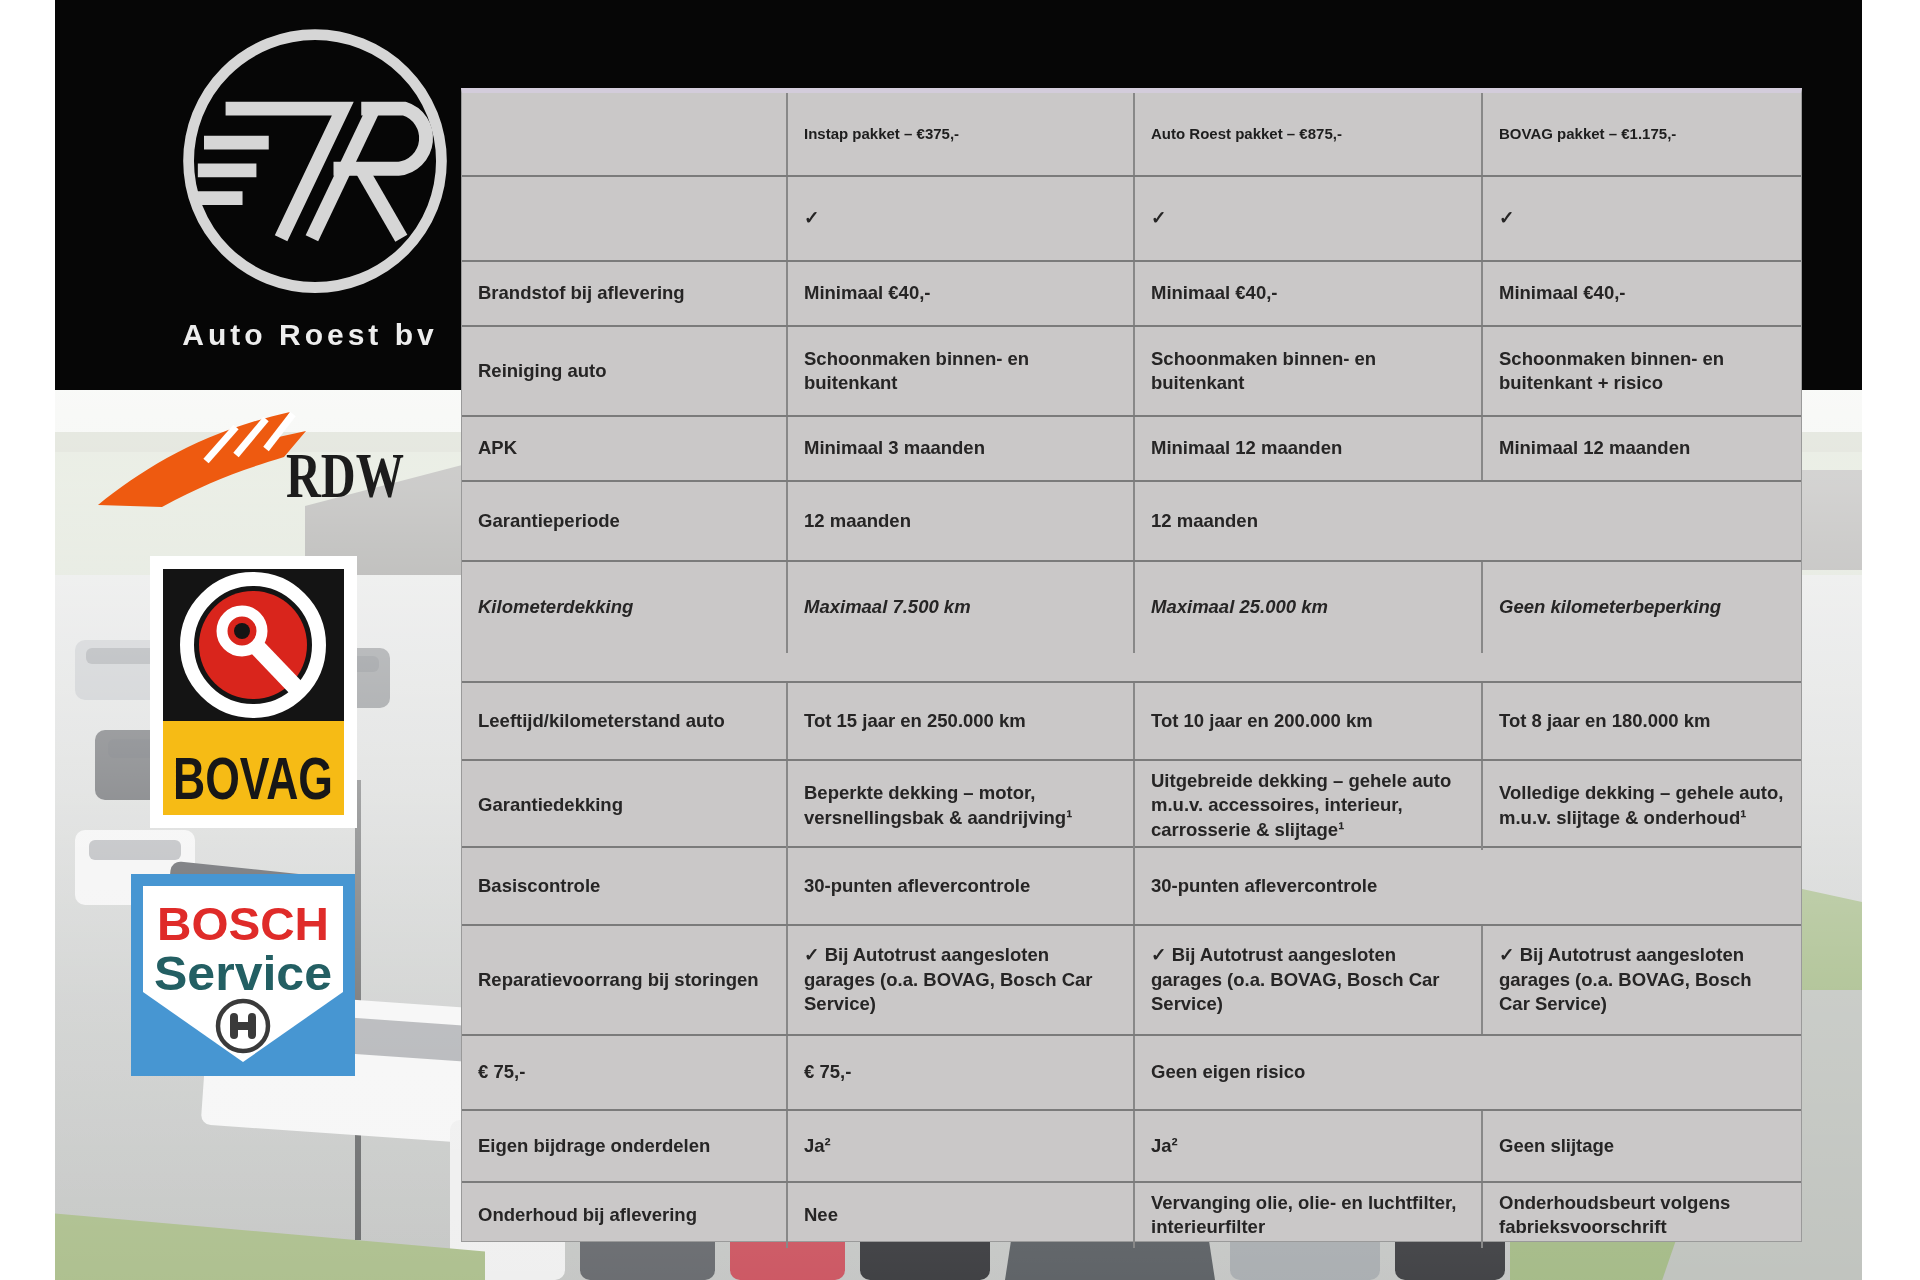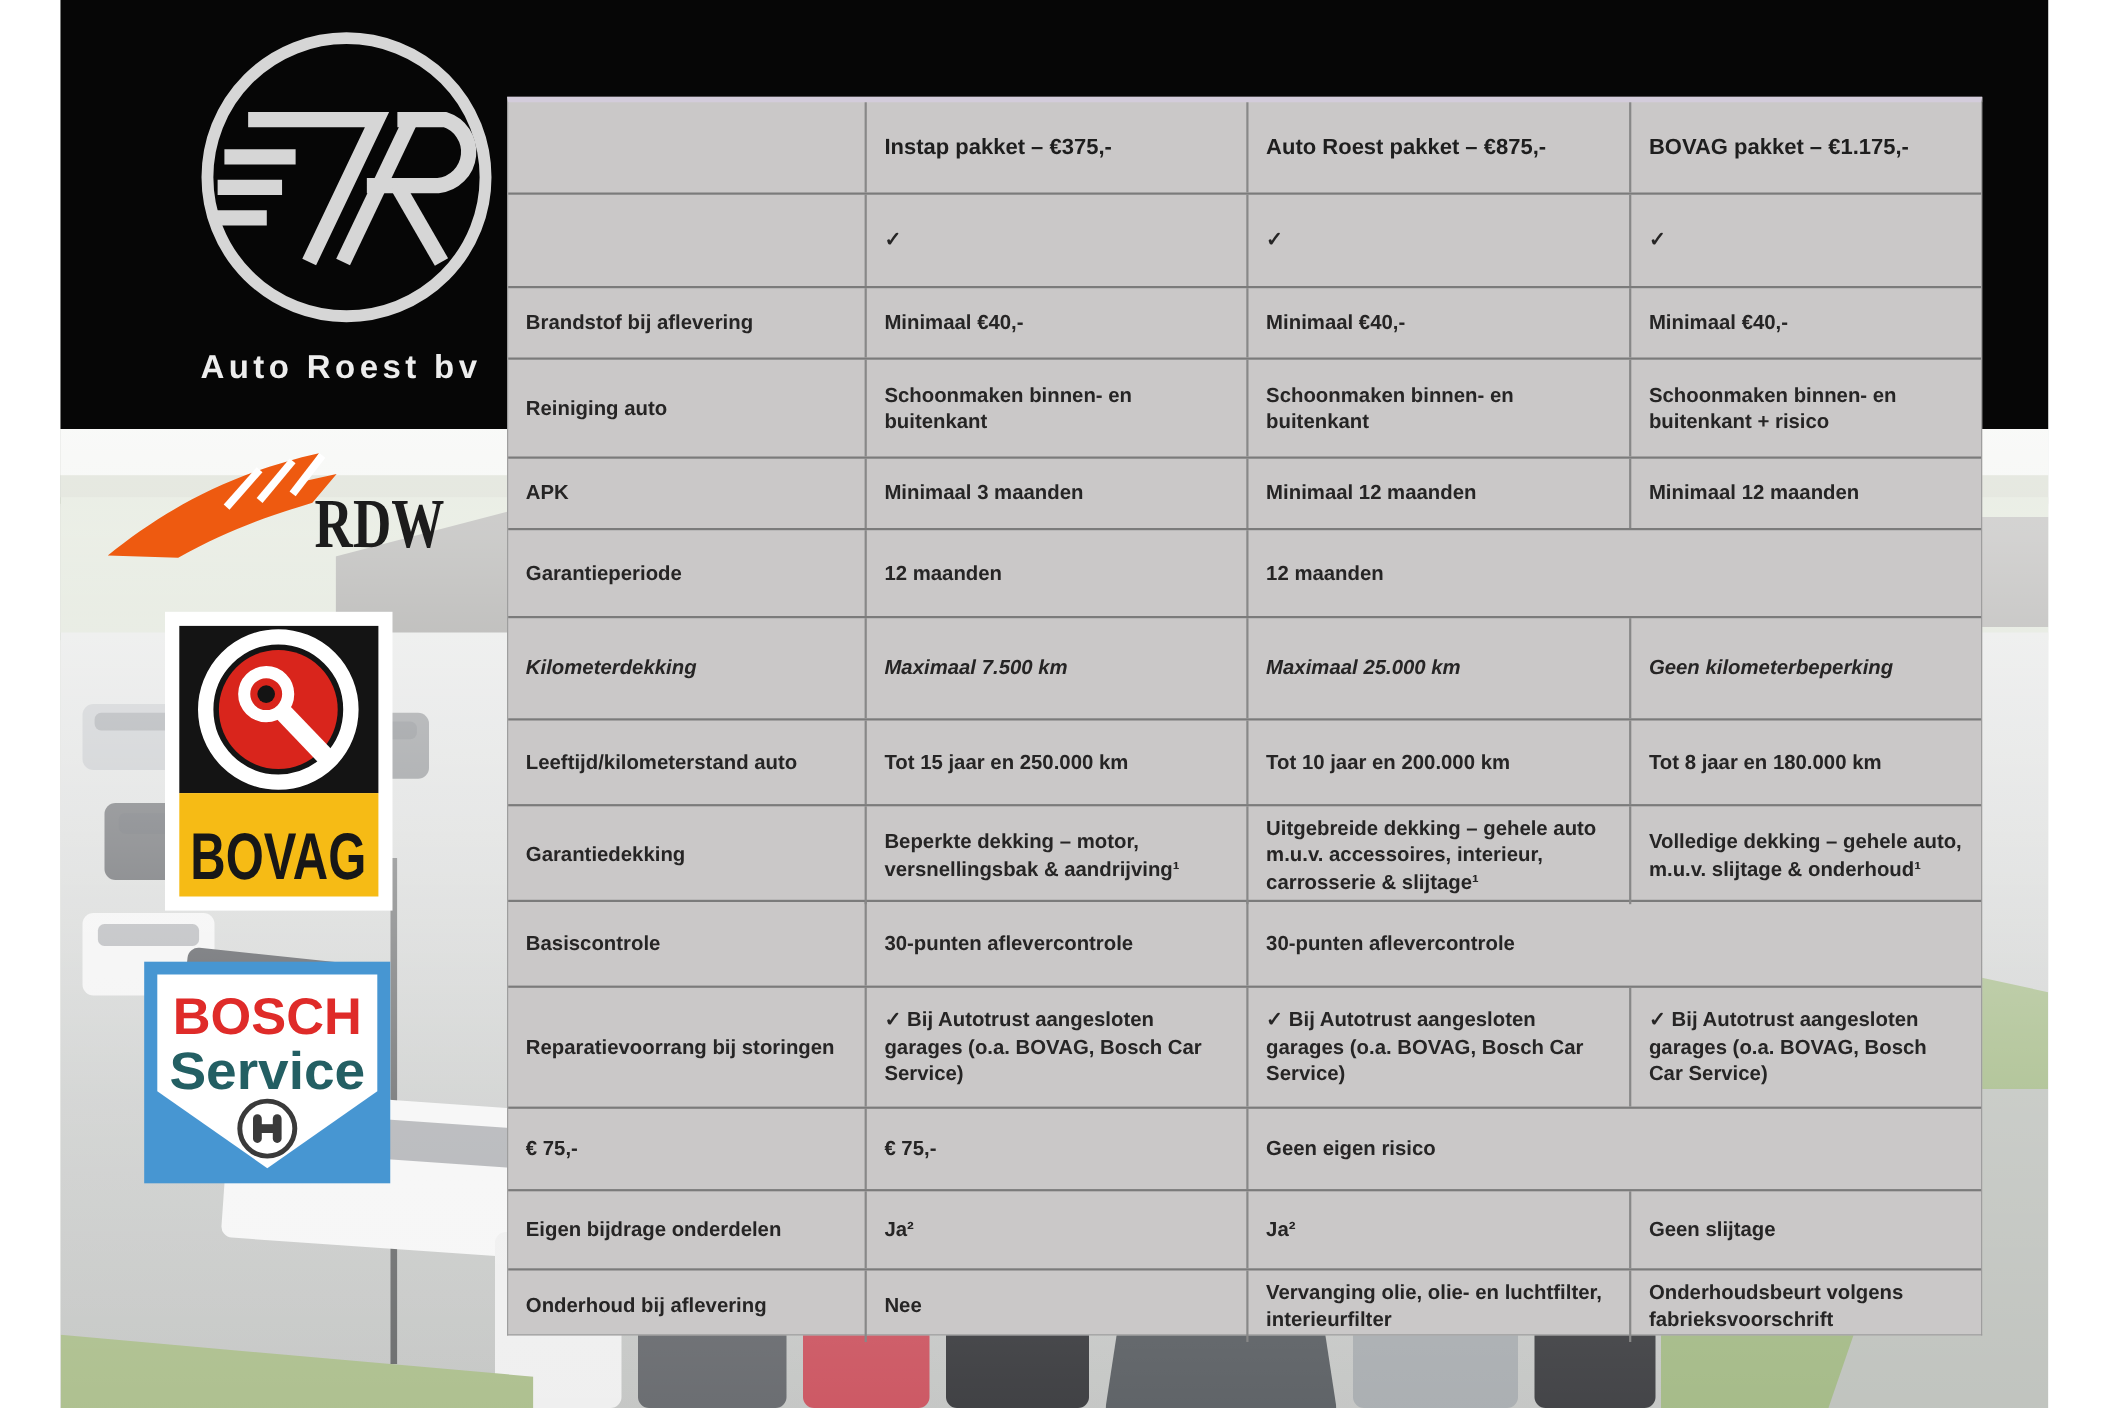--- a/index.html
+++ b/index.html
@@ -43,21 +43,21 @@
 
   
   .pkg-table { position:absolute; left:461px; top:88px; width:1341px; z-index:3;
                border:1px solid #9a9a9a; border-top:5px solid #d3ccdb; background:#cac8c8;
                color:#262525; }
   .t-row { display:grid; grid-template-columns:324px 347px 348px 320px; border-top:2px solid #7b7b7b; }
   .t-row.head { border-top:none; }
   .cell { display:flex; align-items:center; padding:8px 16px; font-size:18.5px; font-weight:bold;
           line-height:1.32; border-left:2px solid #888888; }
   .cell:first-child { border-left:none; }
-  .t-row.head .cell { font-size:20px; color:#1e1e1e; }
+  .t-row.head .cell { font-size:15px; color:#1e1e1e; }
 </style>
 </head>
 <body>
 
 <div class="page">
 
   <div class="photo">
     <div class="sky"></div>
     <div class="treeline"></div>
     <div class="field"></div>
@@ -179,21 +179,21 @@
           <div class="cell">Garantieperiode</div>
           <div class="cell">12 maanden</div>
           <div class="cell">12 maanden</div>
         </div>
         <div class="t-row" style="height: 93px; font-style: italic;">
           <div class="cell">Kilometerdekking</div>
           <div class="cell">Maximaal 7.500 km</div>
           <div class="cell">Maximaal 25.000 km</div>
           <div class="cell">Geen kilometerbeperking</div>
         </div>
-        <div class="t-row" style="height: 78px;">
+        <div class="t-row" style="height: 78px; margin-top: 28px;">
           <div class="cell">Leeftijd/kilometerstand auto</div>
           <div class="cell">Tot 15 jaar en 250.000 km</div>
           <div class="cell">Tot 10 jaar en 200.000 km</div>
           <div class="cell">Tot 8 jaar en 180.000 km</div>
         </div>
         <div class="t-row" style="height: 87px;">
           <div class="cell">Garantiedekking</div>
           <div class="cell">Beperkte dekking – motor, versnellingsbak &amp; aandrijving¹</div>
           <div class="cell">Uitgebreide dekking – gehele auto m.u.v. accessoires, interieur, carrosserie &amp; slijtage¹</div>
           <div class="cell">Volledige dekking – gehele auto, m.u.v. slijtage &amp; onderhoud¹</div>

